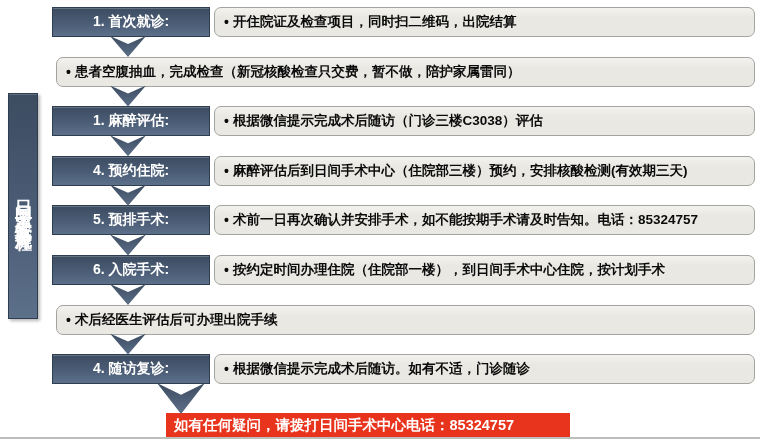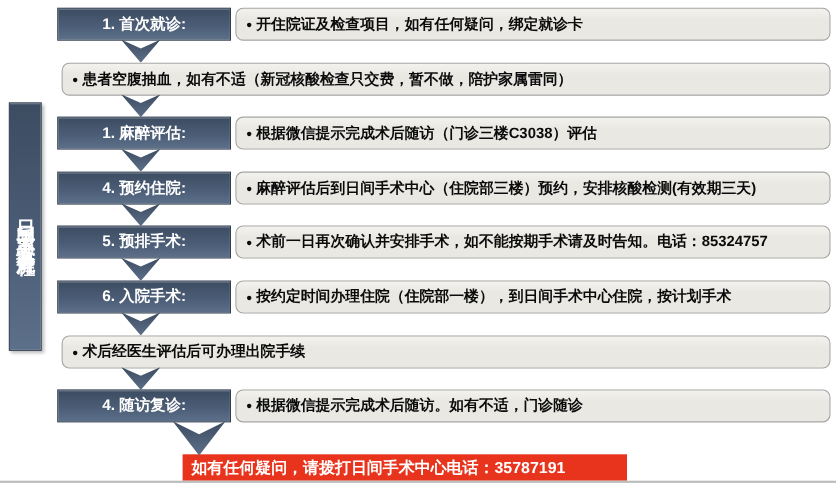--- a/index.html
+++ b/index.html
@@ -81,29 +81,29 @@
   <div class="side-banner">
     <span class="vtext">日间手术患者就诊流程</span>
   </div>
 
   <div class="rows">
 
     <div class="row">
       <div class="step-label">1. 首次就诊:</div>
       <div class="step-desc">
         <span class="bullet">•</span>
-        <span>开住院证及检查项目，如有任何疑问，绑定就诊卡</span>
+        <span>开住院证及检查项目，同时扫二维码，出院结算</span>
       </div>
       <div class="arrow"></div>
     </div>
 
     <div class="row">
       <div class="step-desc">
         <span class="bullet">•</span>
-        <span>患者空腹抽血，如有不适（新冠核酸检查只交费，暂不做，陪护家属雷同）</span>
+        <span>患者空腹抽血，完成检查（新冠核酸检查只交费，暂不做，陪护家属雷同）</span>
       </div>
       <div class="arrow"></div>
     </div>
 
     <div class="row">
       <div class="step-label">1. 麻醉评估:</div>
       <div class="step-desc">
         <span class="bullet">•</span>
         <span>根据微信提示完成术后随访（门诊三楼C3038）评估</span>
       </div>
@@ -151,18 +151,18 @@
         <span class="bullet">•</span>
         <span>根据微信提示完成术后随访。如有不适，门诊随诊</span>
       </div>
     </div>
 
   </div>
 
   <div class="final-arrow"></div>
 
   <div class="contact-banner">
-    <span>如有任何疑问，请拨打日间手术中心电话：35787191</span>
+    <span>如有任何疑问，请拨打日间手术中心电话：85324757</span>
   </div>
 
   <div class="bottom-rule"></div>
 
 </div>
 
 </body></html>

